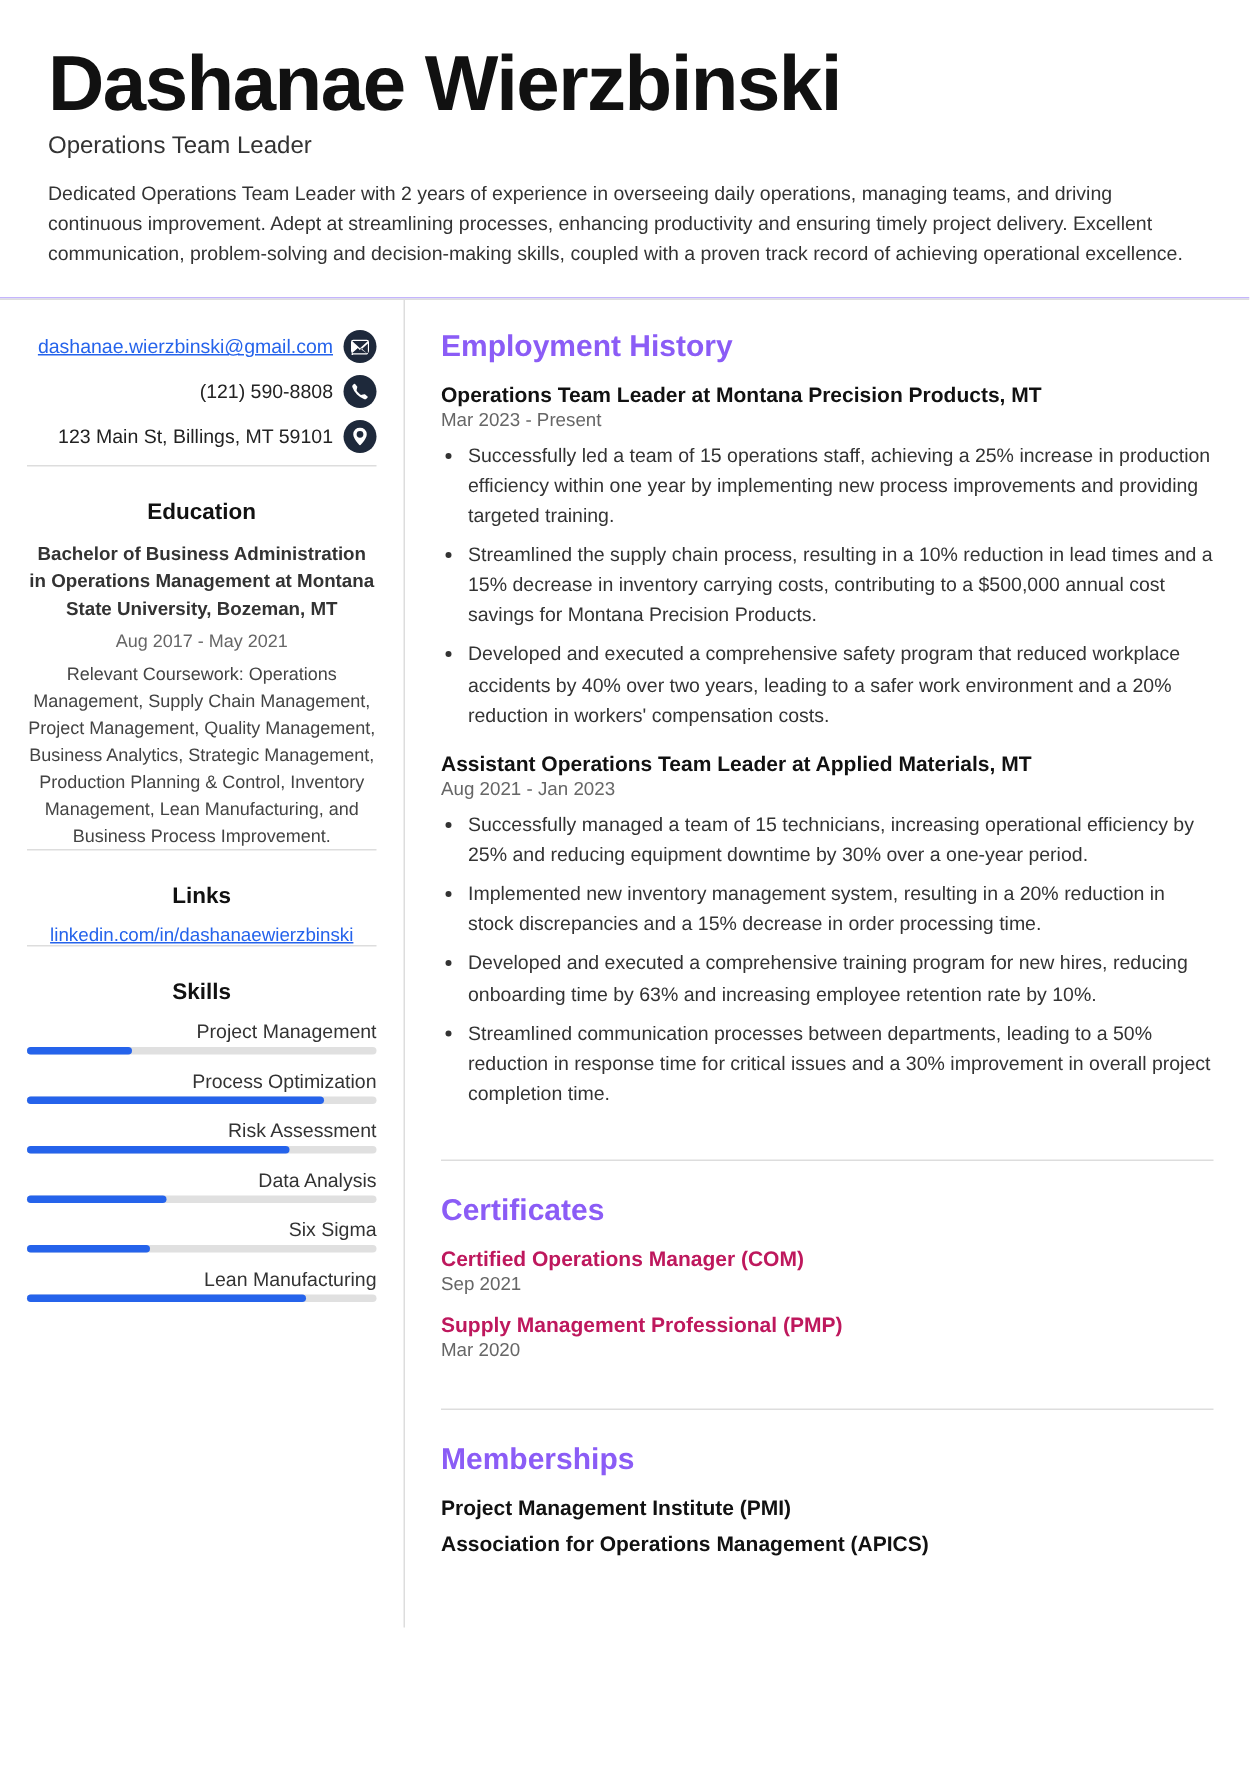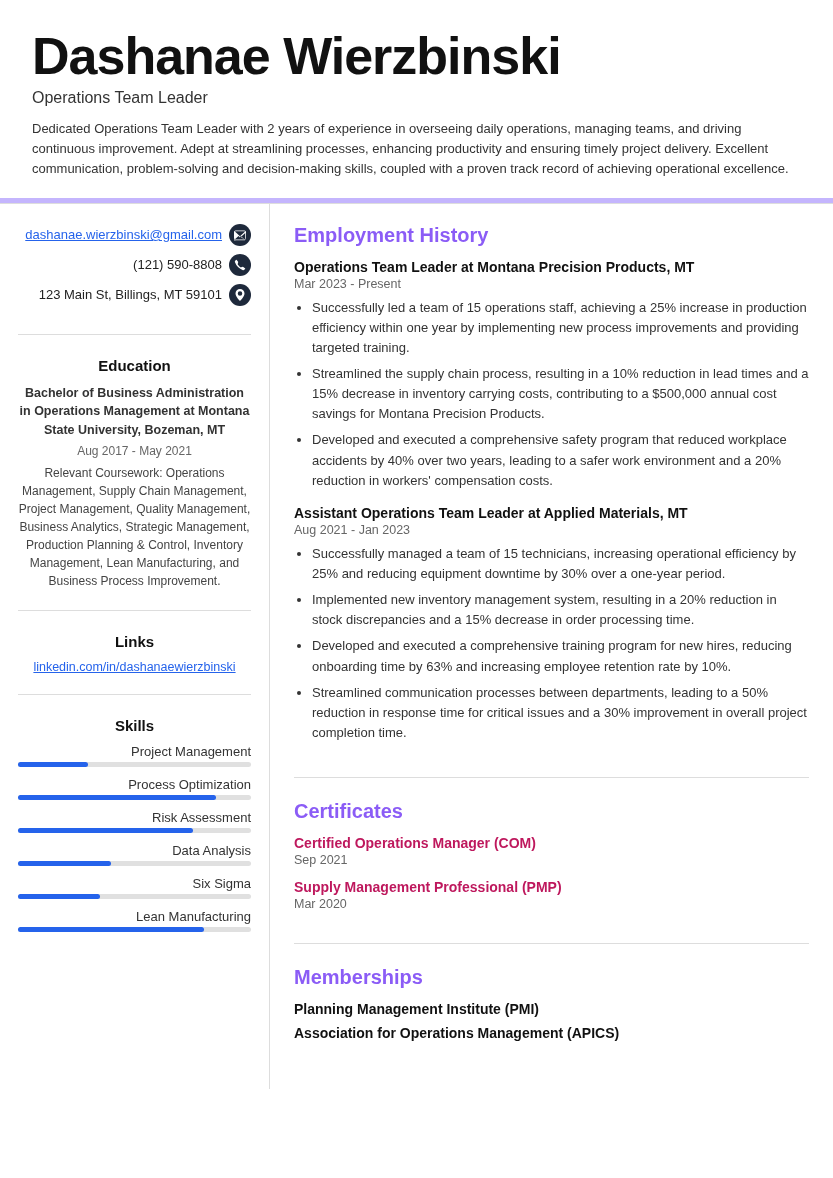--- a/index.html
+++ b/index.html
@@ -5,21 +5,21 @@
     * { box-sizing: border-box; margin: 0; padding: 0; }
     body {
       font-family: 'Arial', sans-serif;
       background: #fff;
       color: #222;
       width: 833px;
       min-height: 1178px;
     }
     .header {
       padding: 28px 32px 18px 32px;
-      border-bottom: 5px solid #c4b5fd;
+      border-bottom: 1px solid #c4b5fd;
     }
     .header h1 {
       font-size: 52px;
       font-weight: 800;
       color: #111;
       letter-spacing: -1px;
       line-height: 1.1;
     }
     .header h2 {
       font-size: 16px;
@@ -43,21 +43,20 @@
       border-right: 1px solid #ddd;
       padding: 20px 18px;
     }
     .main {
       flex: 1;
       padding: 20px 24px;
     }
     
     .sidebar-section {
       margin-bottom: 22px;
-      padding-bottom: 20px;
       border-bottom: 1px solid #ddd;
     }
     .sidebar-section:last-child {
       border-bottom: none;
     }
     .contact-item {
       display: flex;
       align-items: center;
       justify-content: flex-end;
       margin-bottom: 8px;
@@ -335,19 +334,19 @@
           <div>
     <div class="cert-name">Supply Management Professional (PMP)</div>
     <div class="cert-date">Mar 2020</div>
   </div>
         </div>
     </div>
 
     <div class="main-section">
       <div class="main-section-title">Memberships</div>
       <div id="memberships-container">
-          <div class="membership-name">Planning Management Institute (PMI)</div>
+          <div class="membership-name">Project Management Institute (PMI)</div>
           <div class="membership-name">Association for Operations Management (APICS)</div>
         </div>
     </div>
 
   </div>
 </div>
 
 </body></html>

